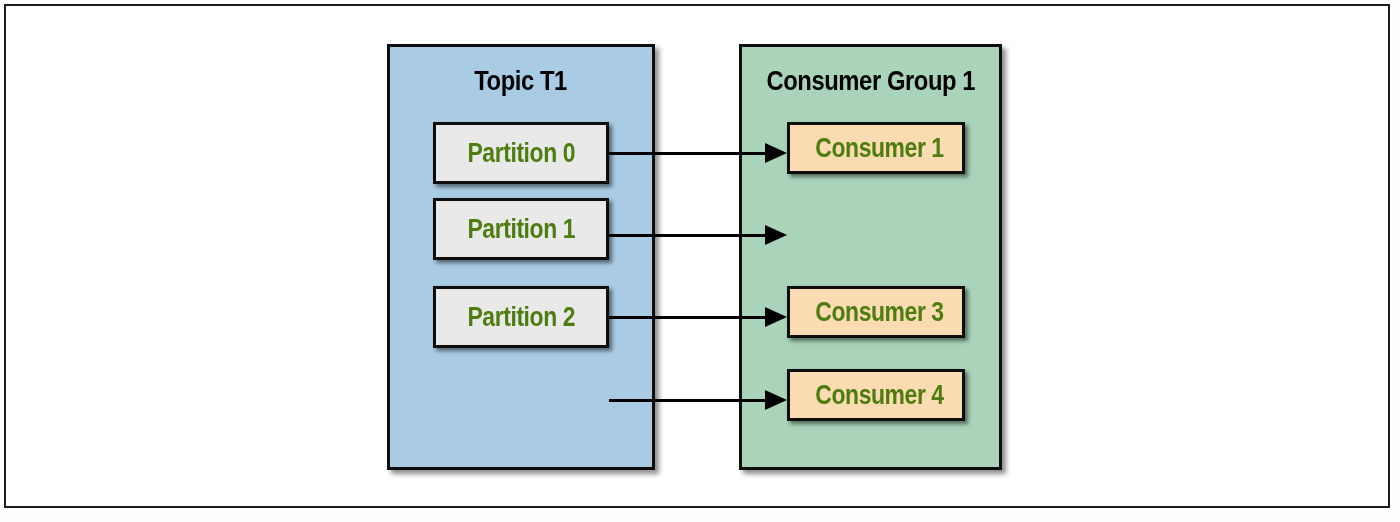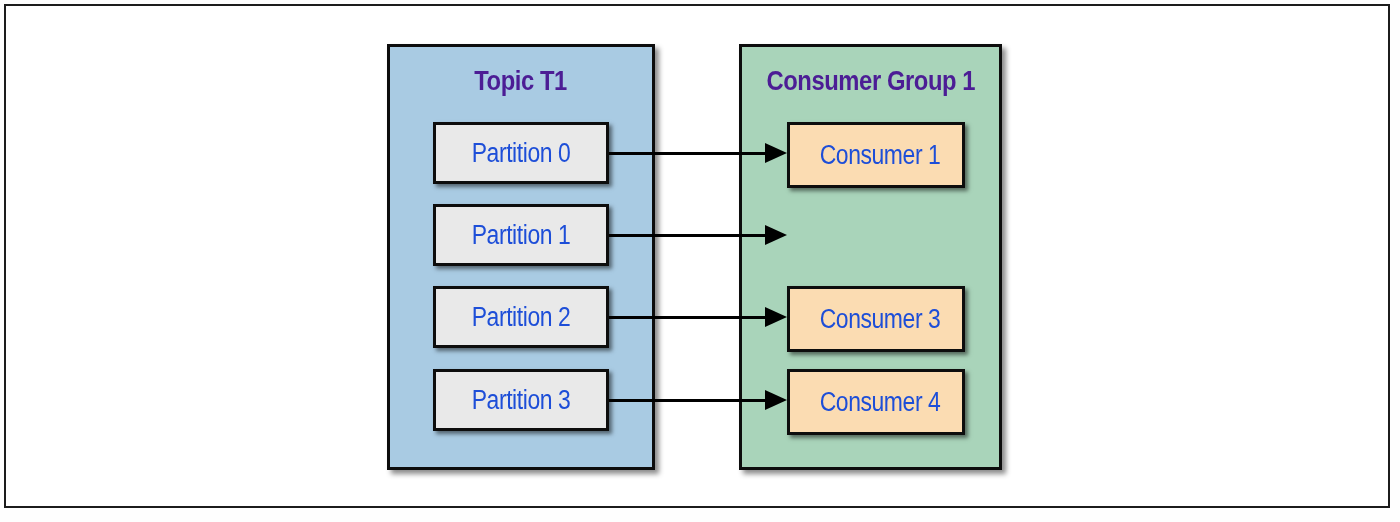--- a/index.html
+++ b/index.html
@@ -44,56 +44,56 @@
     height: 426px;
   }
   .container-title {
     position: absolute;
     left: 0;
     right: 0;
     top: 18px;
     text-align: center;
     font-size: 28px;
     font-weight: 700;
-    color: #4c1d95;
+    color: #000000;
     letter-spacing: -0.5px;
   }
   .container-title .condensed,
   .node-box .condensed {
     display: inline-block;
     transform: scaleX(0.85);
     transform-origin: center;
     white-space: nowrap;
   }
   .node-box {
     position: absolute;
     box-sizing: border-box;
     border: 3px solid #0d0d0d;
     box-shadow: 3px 3px 4px rgba(0,0,0,0.5);
     display: flex;
     align-items: center;
     justify-content: center;
     font-size: 27px;
-    font-weight: 400;
-    color: #1d4ed8;
+    font-weight: 700;
+    color: #4d7c0f;
     letter-spacing: -0.5px;
   }
   .partition-box {
     left: 427px;
     width: 176px;
     height: 62px;
   }
   .consumer-box {
     left: 781px;
     width: 178px;
-    height: 66px;
+    height: 52px;
     padding-left: 8px;
   }
   .row-1 { top: 116px; }
-  .row-2 { top: 198px; }
+  .row-2 { top: 192px; }
   .row-3 { top: 280px; }
   .row-4 { top: 363px; }
 
   .arrow {
     position: absolute;
     left: 603px;
     width: 178px;
     height: 20px;
   }
   .arrow.row-a1 { top: 137px; }
@@ -139,23 +139,20 @@
 
     <div class="node-box partition-box row-1" style="background-color: rgb(233, 233, 233);">
       <span class="condensed">Partition 0</span>
     </div>
     <div class="node-box partition-box row-2" style="background-color: rgb(233, 233, 233);">
       <span class="condensed">Partition 1</span>
     </div>
     <div class="node-box partition-box row-3" style="background-color: rgb(233, 233, 233);">
       <span class="condensed">Partition 2</span>
     </div>
-    <div class="node-box partition-box row-4" style="background-color: rgb(233, 233, 233);">
-      <span class="condensed">Partition 3</span>
-    </div>
 
     <div class="node-box consumer-box row-1" style="background-color: rgb(251, 220, 178);">
       <span class="condensed">Consumer 1</span>
     </div>
     <div class="node-box consumer-box row-3" style="background-color: rgb(251, 220, 178); align-items: center;">
       <span class="condensed">Consumer 3</span>
     </div>
     <div class="node-box consumer-box row-4" style="background-color: rgb(251, 220, 178); text-align: center;">
       <span class="condensed">Consumer 4</span>
     </div>

